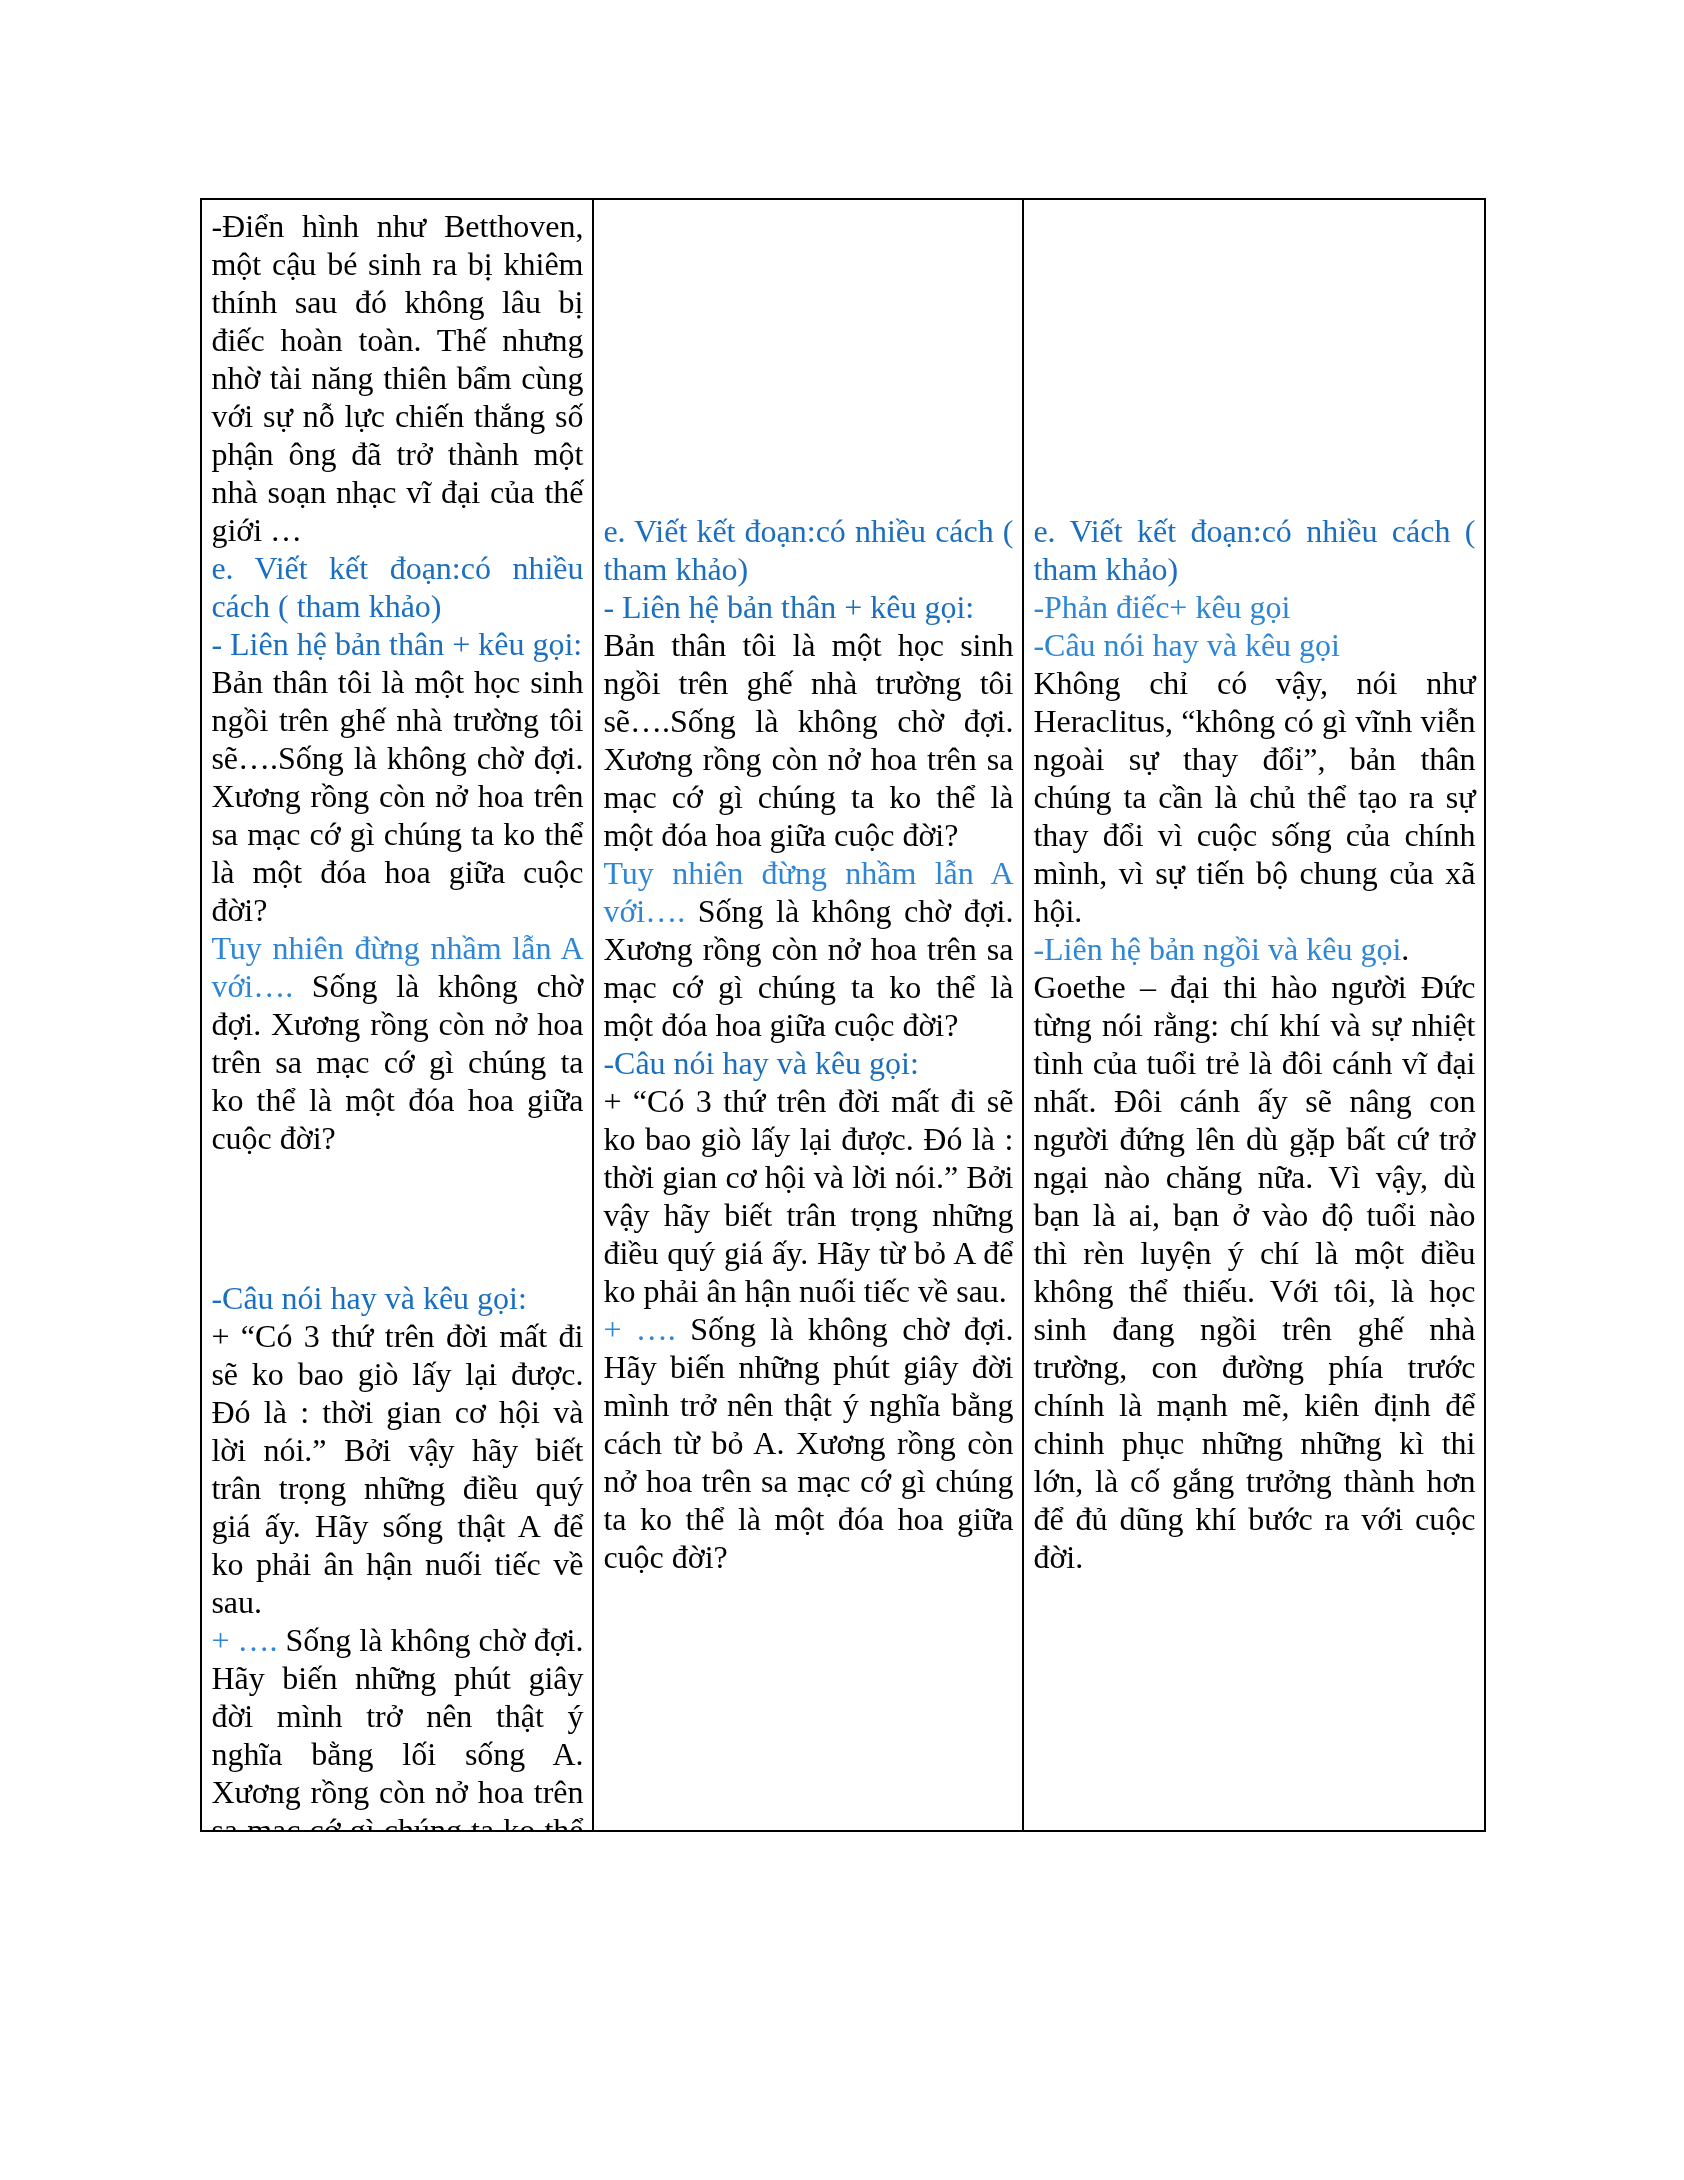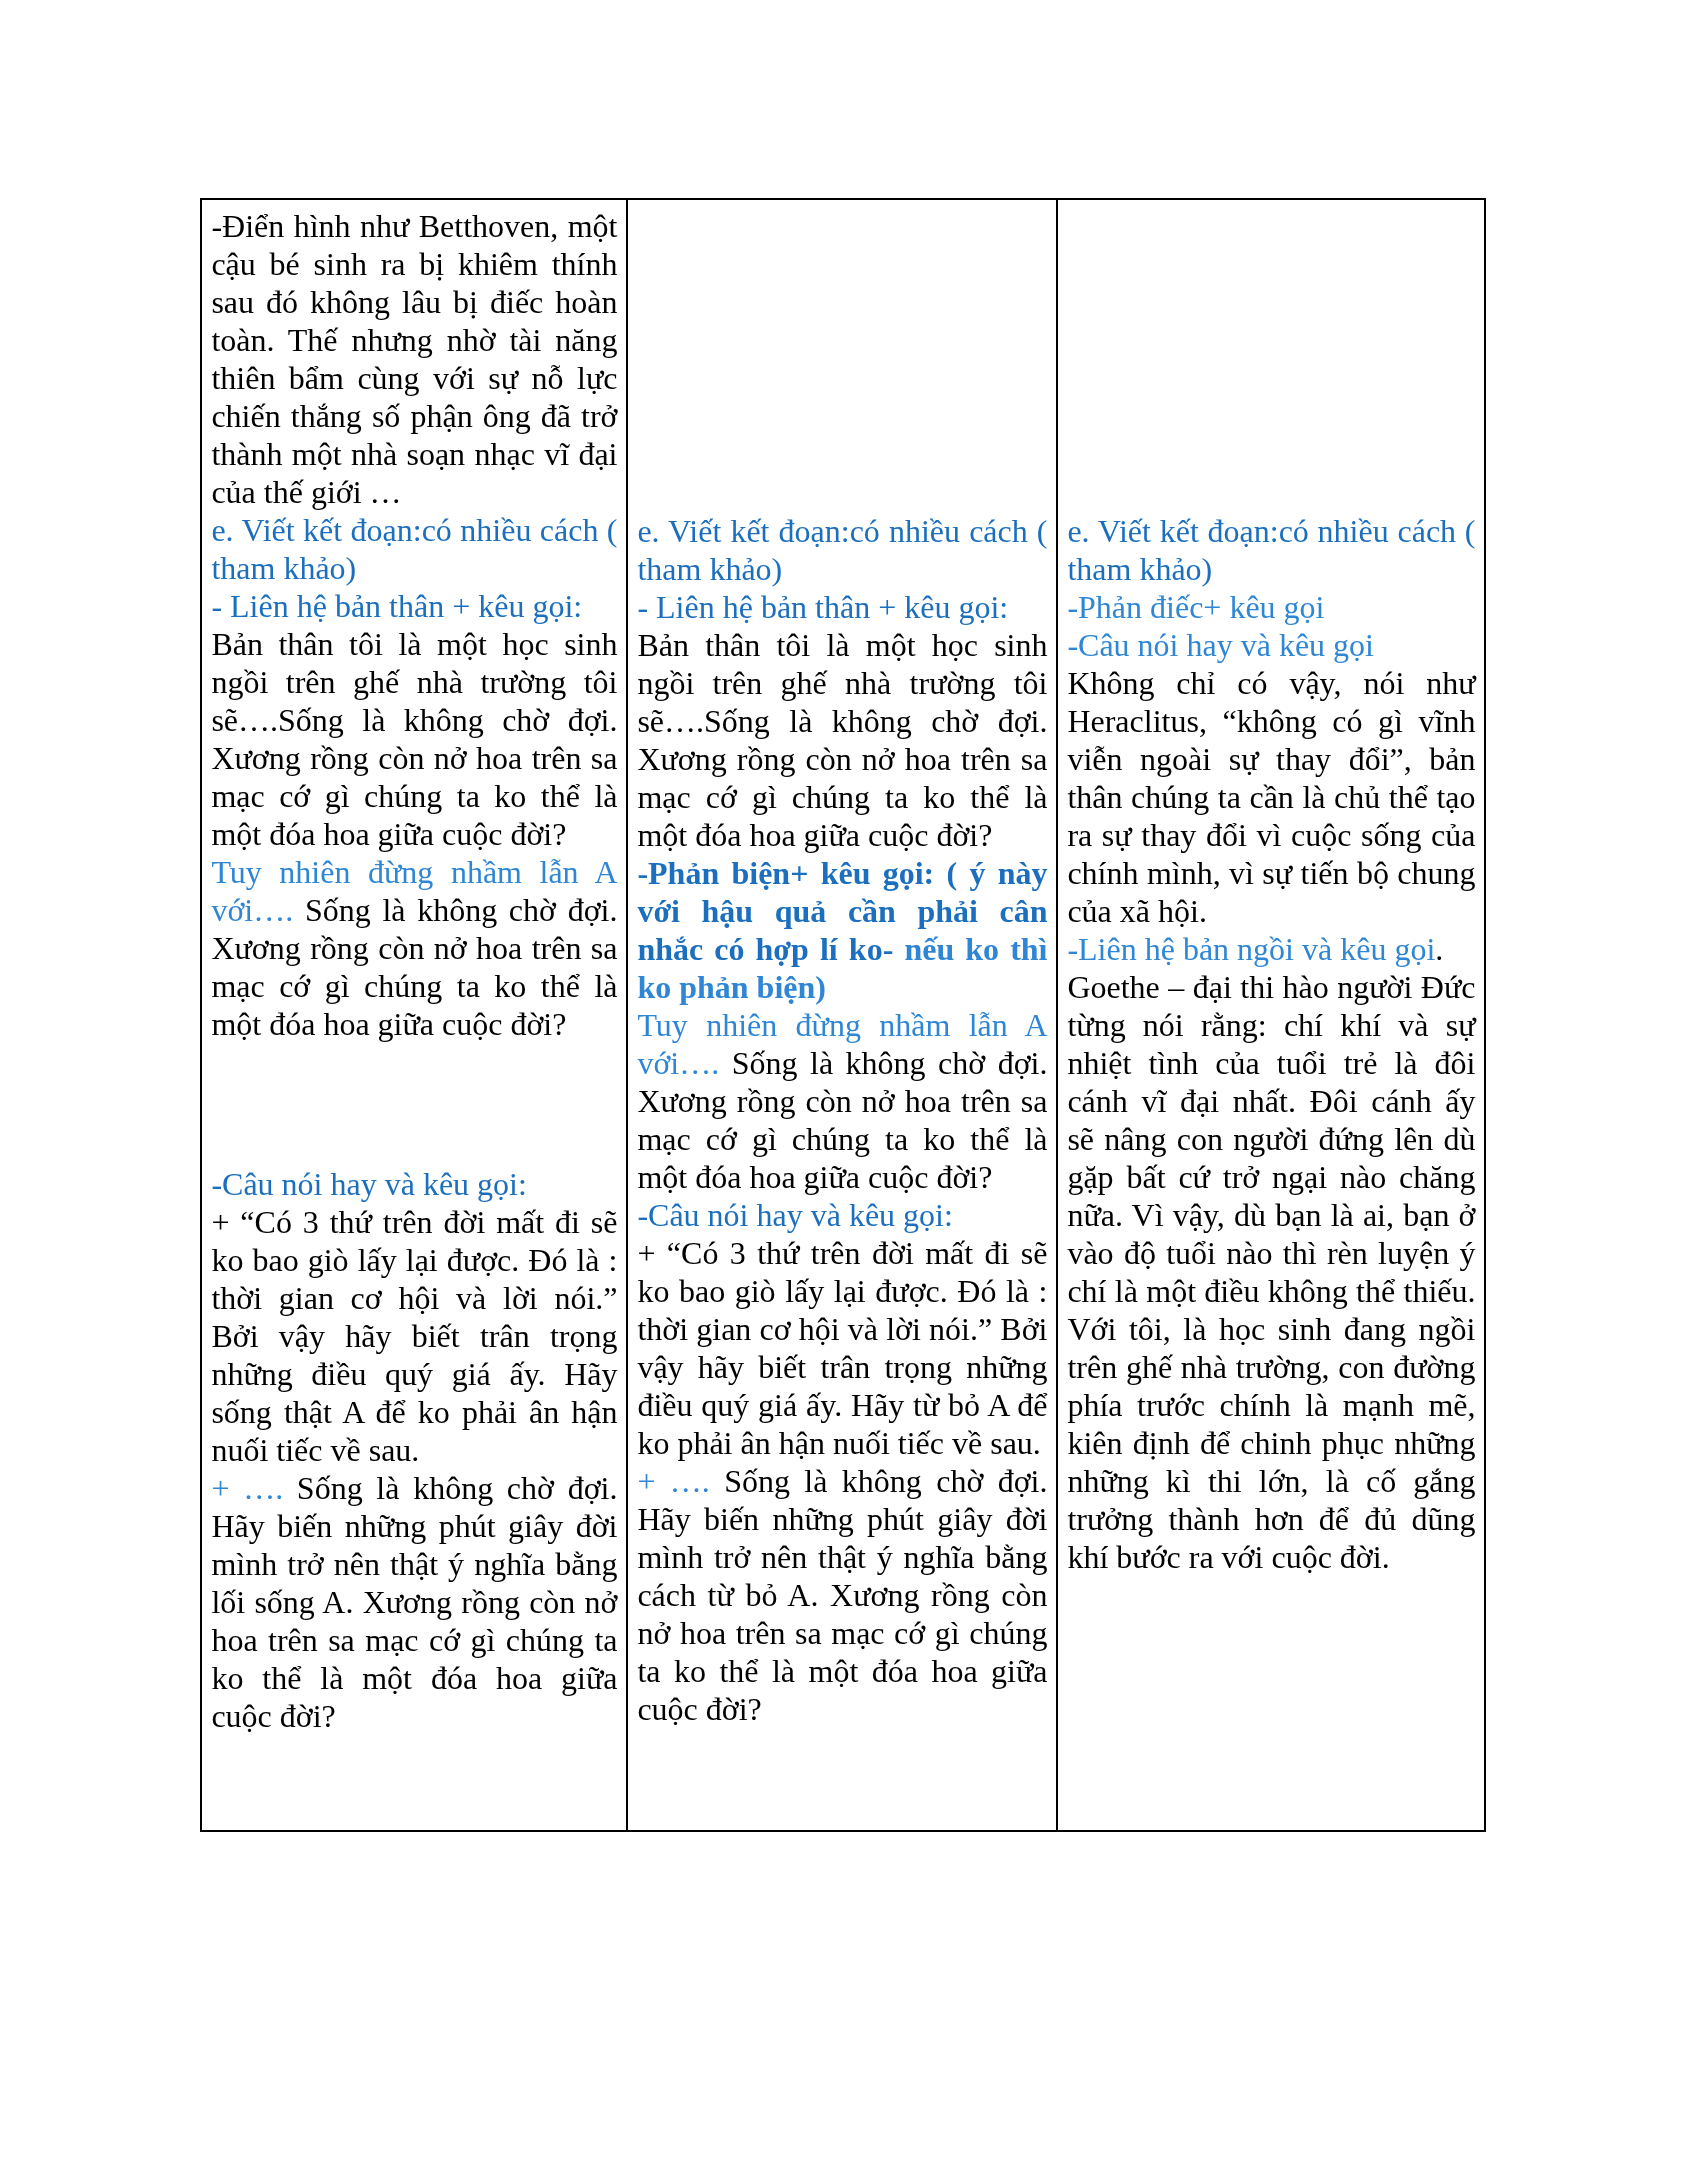--- a/index.html
+++ b/index.html
@@ -28,21 +28,21 @@
   }
   .col{
     box-sizing:border-box;
     padding:6.8px 8.5px 6.8px 9.4px;
     font-size:32px;
     line-height:38px;
     color:var(--text-black);
     text-align:justify;
     overflow:hidden;
   }
-  .col-1{width:426px;border-right:2.6px solid var(--border-black);}
+  .col-1{width:392px;border-right:2.6px solid var(--border-black);}
   .col-2{width:430px;border-right:2.6px solid var(--border-black);}
   .col-3{flex:1;}
   p{margin:0;padding:0;}
   .h{color:var(--bold-blue);font-weight:normal;}
   .hb{color:var(--bold-blue);font-weight:bold;}
   .hlb{color:var(--light-blue);font-weight:bold;}
   .lb{color:var(--light-blue);}
   .spacer-top{height:305px;}
   .gap-col1{height:122px;}
 </style>
@@ -62,21 +62,20 @@
       <p class="h">-Câu nói hay và kêu gọi:</p>
       <p class="para">+ “Có 3 thứ trên đời mất đi sẽ ko bao giò lấy lại được. Đó là : thời gian cơ hội và lời nói.” Bởi vậy hãy biết trân trọng những điều quý giá ấy. Hãy sống thật A để ko phải ân hận nuối tiếc về sau.</p>
       <p class="para"><span class="lb">+ ….</span><span> Sống là không chờ đợi. Hãy biến những phút giây đời mình trở nên thật ý nghĩa bằng lối sống A. Xương rồng còn nở hoa trên sa mạc cớ gì chúng ta ko thể là một đóa hoa giữa cuộc đời?</span></p>
     </div>
 
     <div class="col col-2">
       <div class="spacer-top"></div>
       <p class="h">e. Viết kết đoạn:có nhiều cách ( tham khảo)</p>
       <p class="h">- Liên hệ bản thân + kêu gọi:</p>
       <p class="para">Bản thân tôi là một học sinh ngồi trên ghế nhà trường tôi sẽ….Sống là không chờ đợi. Xương rồng còn nở hoa trên sa mạc cớ gì chúng ta ko thể là một đóa hoa giữa cuộc đời?</p>
-      <p class="para"><span class="hb">-Phản biện+ kêu gọi: ( ý này với hậu quả cần phải cân nhắc có hợp lí ko-</span><span class="hlb"> nếu ko thì ko phản biện)</span></p>
       <p class="para"><span class="lb">Tuy nhiên đừng nhầm lẫn A với….</span><span> Sống là không chờ đợi. Xương rồng còn nở hoa trên sa mạc cớ gì chúng ta ko thể là một đóa hoa giữa cuộc đời?</span></p>
       <p class="h">-Câu nói hay và kêu gọi:</p>
       <p class="para">+ “Có 3 thứ trên đời mất đi sẽ ko bao giò lấy lại được. Đó là : thời gian cơ hội và lời nói.” Bởi vậy hãy biết trân trọng những điều quý giá ấy. Hãy từ bỏ A để ko phải ân hận nuối tiếc về sau.</p>
       <p class="para"><span class="lb">+ ….</span><span> Sống là không chờ đợi. Hãy biến những phút giây đời mình trở nên thật ý nghĩa bằng cách từ bỏ  A. Xương rồng còn nở hoa trên sa mạc cớ gì chúng ta ko thể là một đóa hoa giữa cuộc đời?</span></p>
     </div>
 
     <div class="col col-3">
       <div class="spacer-top"></div>
       <p class="h">e. Viết kết đoạn:có nhiều cách ( tham khảo)</p>
       <p class="lb">-Phản điếc+ kêu gọi</p>

